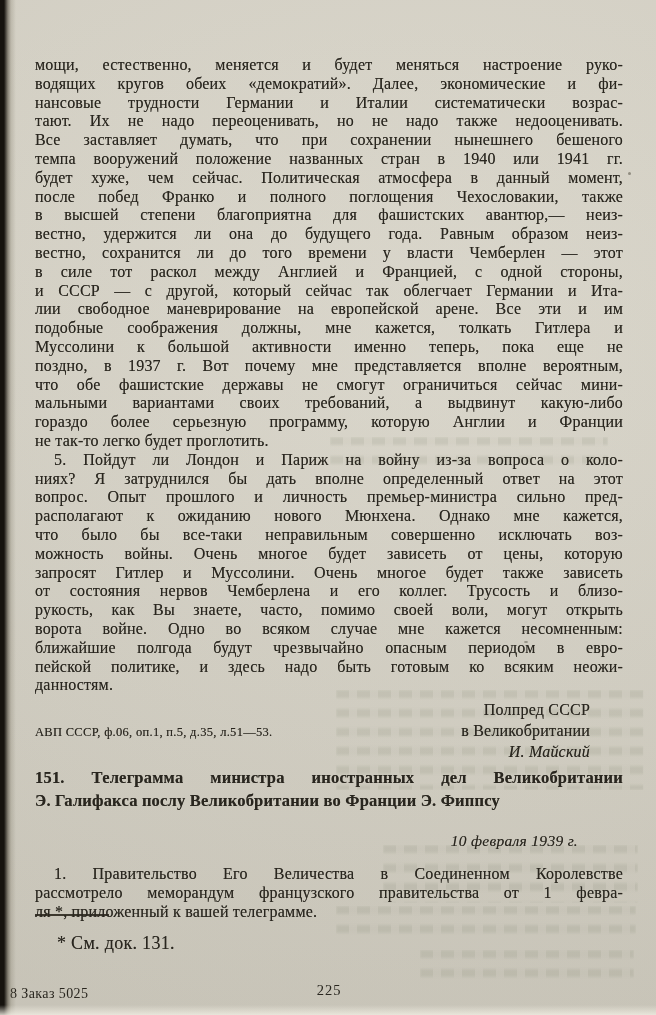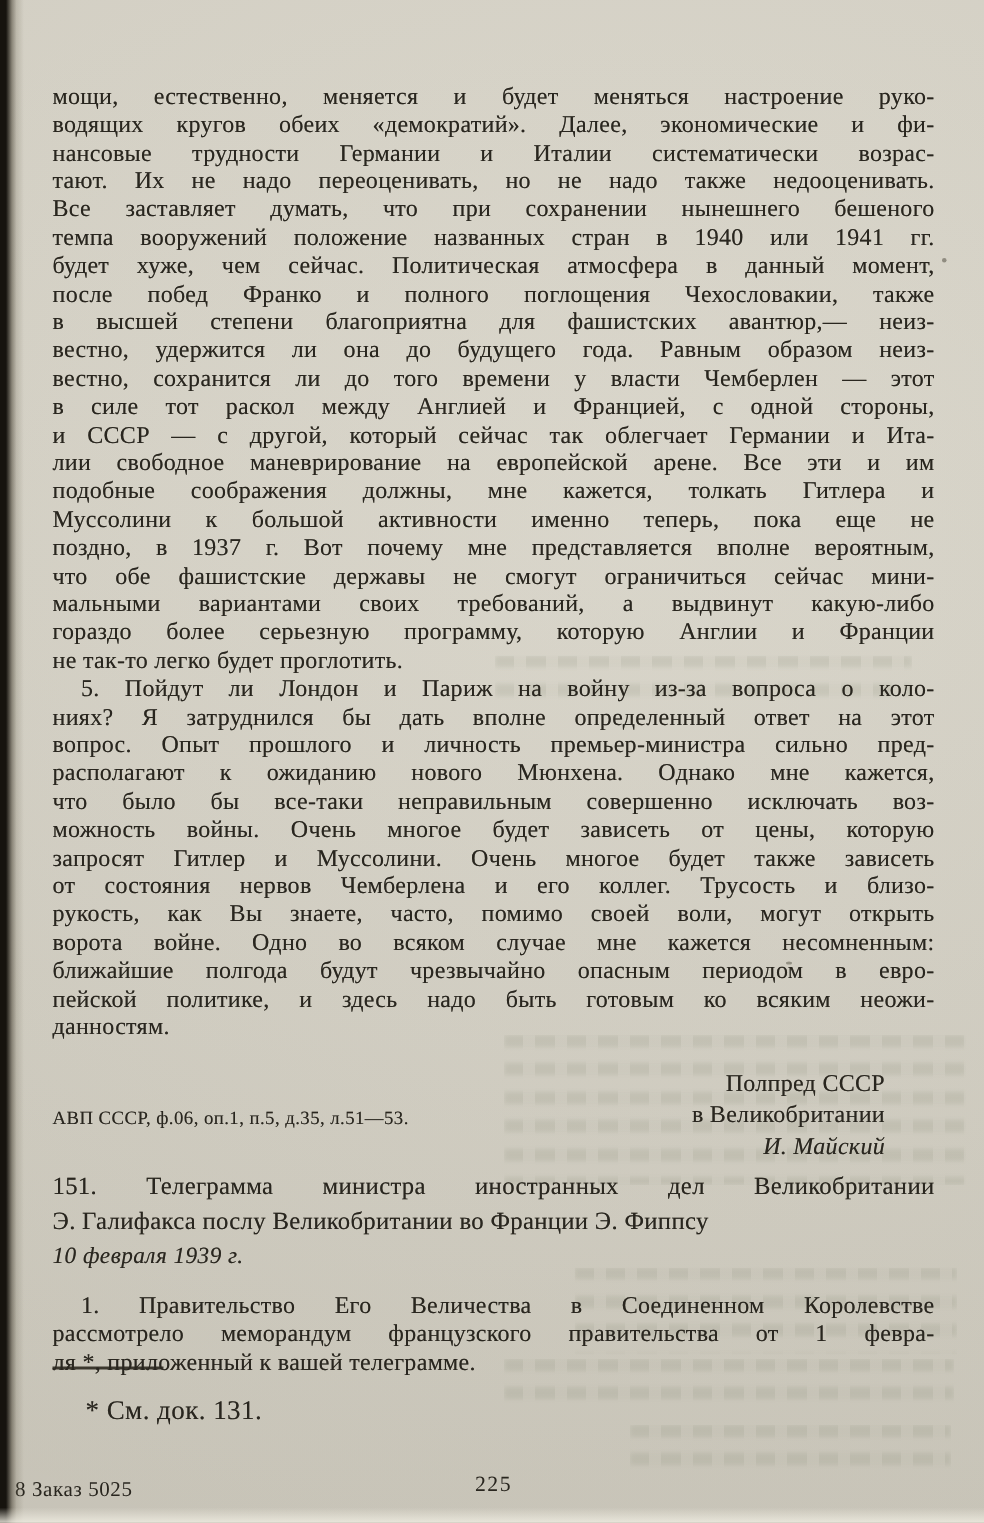--- a/index.html
+++ b/index.html
@@ -29,38 +29,38 @@
   .body-text{padding-top:56px;}
   .para{
     font-size:16px;line-height:18.8px;letter-spacing:0.2px;
     text-shadow:0 0 0.4px rgba(42,38,30,0.55);
   }
   .tline{text-align:justify;text-align-last:justify;white-space:nowrap;}
   .para .tline{white-space:normal;}
   .para .tline:last-child{text-align-last:left;}
   .para.indent .tline:first-child{text-indent:19px;}
   .signature{
-    margin-top:18px;text-align:right;padding-right:33px;
+    margin-top:5px;text-align:right;padding-right:33px;
     font-size:16px;line-height:20.8px;letter-spacing:0.2px;
     text-shadow:0 0 0.4px rgba(42,38,30,0.55);
   }
   .signature .name{font-style:italic;}
   .archive{
     margin-top:-38px;font-size:12.5px;letter-spacing:0.3px;
     width:300px;line-height:16px;
     text-shadow:0 0 0.3px rgba(42,38,30,0.5);
   }
   .doc-heading{
-    margin-top:27px;font-weight:normal;font-size:16.5px;line-height:22.5px;
+    margin-top:27px;font-weight:bold;font-size:16.5px;line-height:22.5px;
     letter-spacing:0.2px;text-shadow:0 0 0.4px rgba(42,38,30,0.6);
   }
   .doc-heading .h-line1{text-align:justify;text-align-last:justify;}
   .doc-heading .h-line2{text-align:left;}
   .doc-date{
-    margin-top:4px;font-style:italic;font-size:15.5px;text-align:left;
+    margin-top:20px;font-style:italic;font-size:15.5px;text-align:right;
     padding-right:45px;letter-spacing:0.3px;
     text-shadow:0 0 0.3px rgba(42,38,30,0.5);
   }
   .doc-body{
     margin-top:14px;font-size:16px;line-height:19px;letter-spacing:0.2px;
     text-shadow:0 0 0.4px rgba(42,38,30,0.55);
   }
   .foot-rule{
     margin-top:-7px;width:74px;height:1.5px;background:#3c382e;
   }

